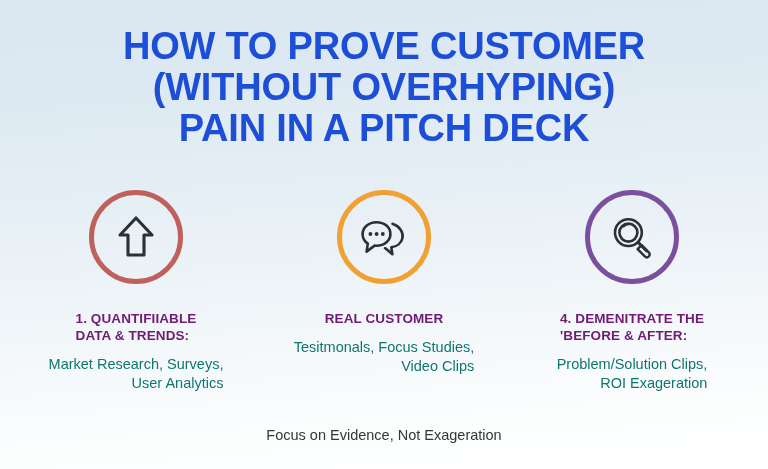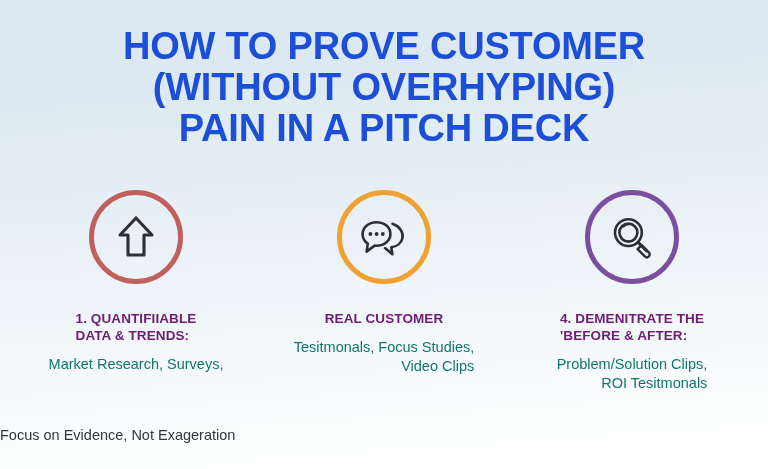--- a/index.html
+++ b/index.html
@@ -92,20 +92,21 @@
     color: #0f766e;
     text-align: right;
   }
 
   
   .footer {
     position: absolute;
     top: 427px;
     left: 0;
     width: 768px;
+    text-align: center;
     font-size: 14.5px;
     color: #33363b;
   }
 </style>
 </head>
 <body>
 
 <div class="slide">
 
   <div class="title-block">
@@ -123,20 +124,21 @@
             <path d="M27 8 L43 25 L35 25 L35 45 L19 45 L19 25 L11 25 Z"></path>
           </svg>
         </span>
       </div>
       <div class="col-heading">
         <span>1. QUANTIFIIABLE</span><br>
         <span>DATA &amp; TRENDS:</span>
       </div>
       <div class="col-body">
         <span>Market Research, Surveys,</span><br>
+        <span>User Analytics</span>
       </div>
     </div>
 
     <div class="column">
       <div class="icon-ring" style="border-color: rgb(240, 161, 50);">
         <span>
           <svg width="56" height="56" viewBox="0 0 56 56" fill="none" stroke="#2b2f36" stroke-width="2.6" stroke-linejoin="round" stroke-linecap="round">
             <path d="M36.5 14.8 C43.6 17.2 47.8 23.2 46.4 29.2 C45.3 34.1 40.8 37.6 35.3 38.2
                      L36.4 45.2 L29.4 39.2 L29.0 39.2"></path>
             <path d="M20.5 13.2 C12.5 13.2 6.6 18.6 6.6 25.2 C6.6 29.0 8.6 32.4 11.8 34.6
@@ -169,21 +171,21 @@
                      C42.7 47.5 40.9 47.5 39.8 46.4 L32.6 39.2 Z" stroke-width="2.4"></path>
           </svg>
         </span>
       </div>
       <div class="col-heading">
         <span>4. DEMENITRATE THE</span><br>
         <span>'BEFORE &amp; AFTER:</span>
       </div>
       <div class="col-body">
         <span>Problem/Solution Clips,</span><br>
-        <span>ROI Tesitmonals</span>
+        <span>ROI Exageration</span>
       </div>
     </div>
 
   </div>
 
   <div class="footer">Focus on Evidence, Not Exageration</div>
 
 </div>
 
 </body></html>

